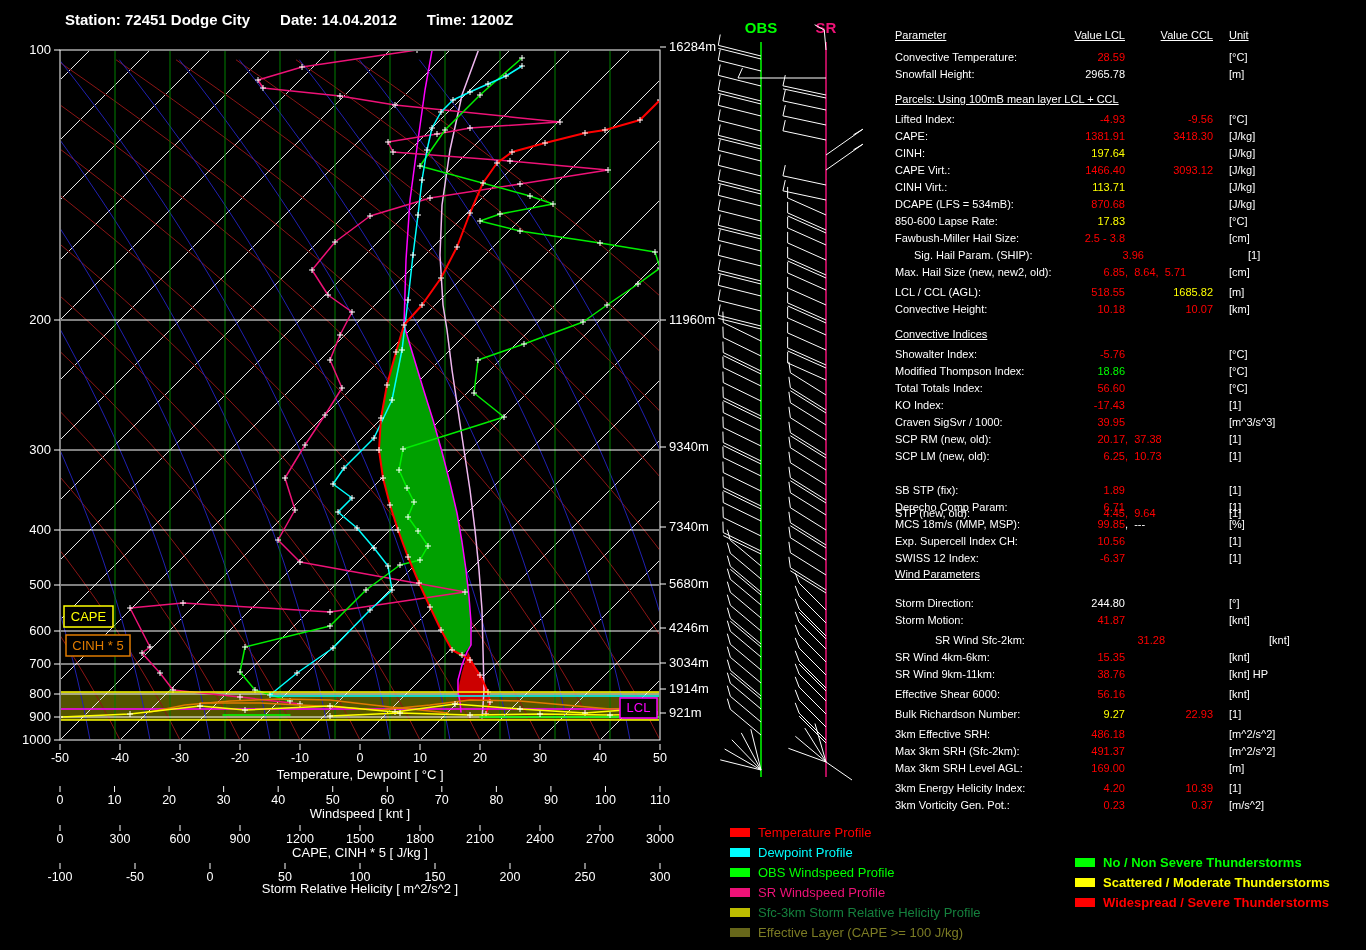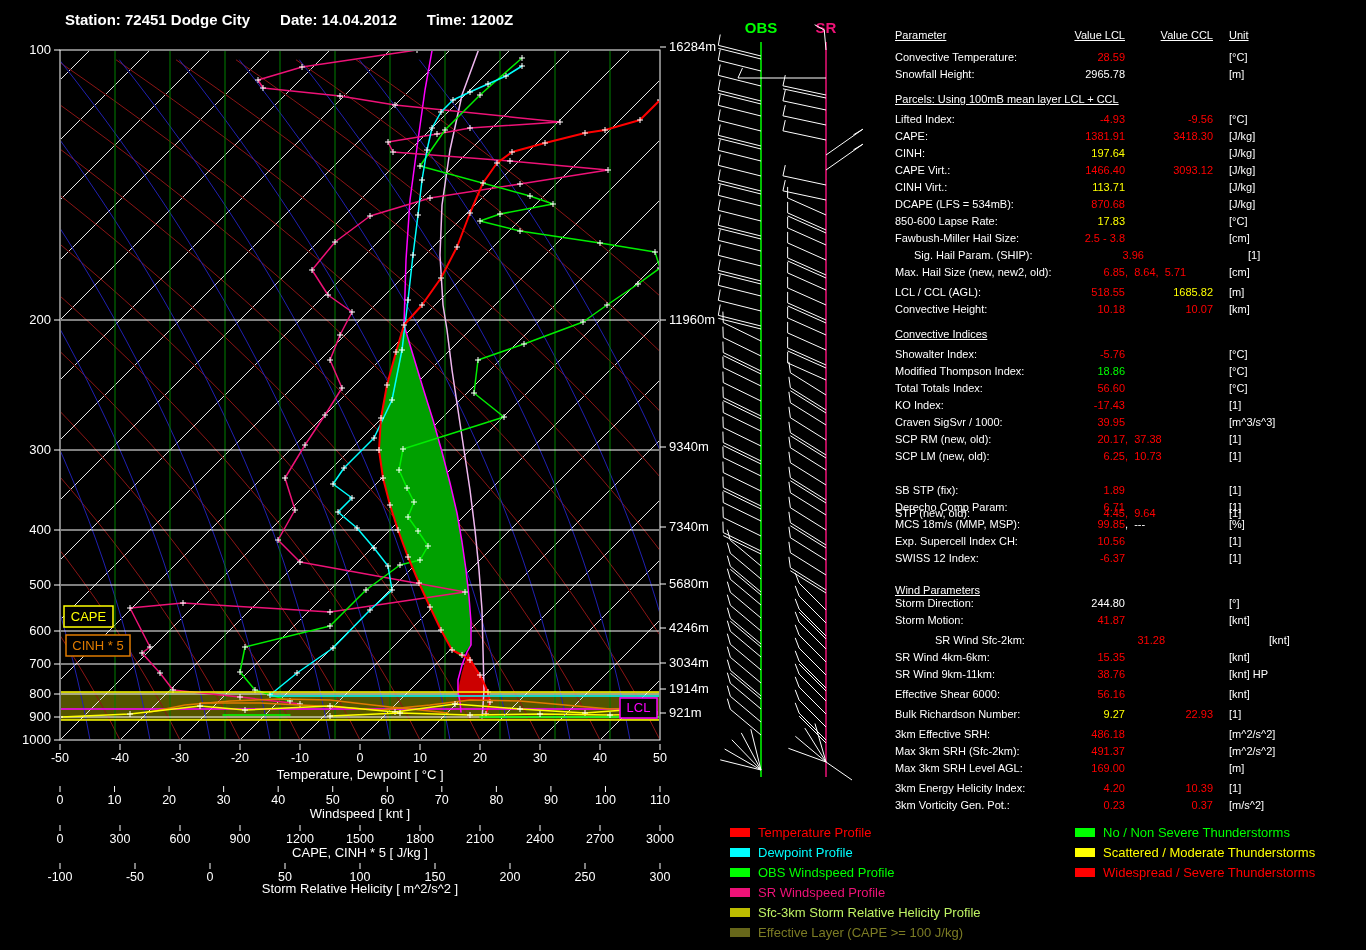--- a/index.html
+++ b/index.html
@@ -946,21 +946,21 @@
         <div class="prow" style="top: 533px;">
           <span class="plabel">Exp. Supercell Index CH:</span>
           <span class="vlcl" style="color: rgb(255, 0, 0);">10.56</span>
           <span class="punit">[1]</span>
         </div>
         <div class="prow" style="top: 550px;">
           <span class="plabel">SWISS 12 Index:</span>
           <span class="vlcl" style="color: rgb(255, 0, 0);">-6.37</span>
           <span class="punit">[1]</span>
         </div>
-        <div class="section-title" style="top: 582px;">Wind Parameters</div>
+        <div class="section-title" style="top: 566px;">Wind Parameters</div>
         <div class="prow" style="top: 595px;">
           <span class="plabel">Storm Direction:</span>
           <span class="vlcl" style="color: rgb(255, 255, 255);">244.80</span>
           <span class="punit">[°]</span>
         </div>
         <div class="prow" style="top: 612px;">
           <span class="plabel">Storm Motion:</span>
           <span class="vlcl" style="color: rgb(255, 0, 0);">41.87</span>
           <span class="punit">[knt]</span>
         </div>
@@ -1032,28 +1032,28 @@
       <div class="item">
         <span class="sw" style="background: rgb(0, 255, 0);"></span>
         <span style="color: rgb(0, 255, 0);">OBS Windspeed Profile</span>
       </div>
       <div class="item">
         <span class="sw" style="background: rgb(238, 18, 119);"></span>
         <span style="color: rgb(238, 18, 119);">SR Windspeed Profile</span>
       </div>
       <div class="item">
         <span class="sw" style="background: rgb(188, 188, 0);"></span>
-        <span style="color: #bef264; text-align: center;">Sfc-3km Storm Relative Helicity Profile</span>
+        <span style="color: #15803d; text-align: center;">Sfc-3km Storm Relative Helicity Profile</span>
       </div>
       <div class="item">
         <span class="sw" style="background: rgb(102, 102, 26);"></span>
         <span style="color: rgb(124, 124, 36);">Effective Layer (CAPE &gt;= 100 J/kg)</span>
       </div>
     </div>
-  <div id="legend-right" class="legend" style="left:1075px;top:822px;">
+  <div id="legend-right" class="legend" style="left:1075px;top:852px;font-weight:bold;">
       <div class="item">
         <span class="sw" style="background: rgb(0, 255, 0);"></span>
         <span style="color: rgb(0, 255, 0);">No / Non Severe Thunderstorms</span>
       </div>
       <div class="item">
         <span class="sw" style="background: rgb(255, 255, 0);"></span>
         <span style="color: rgb(255, 255, 0);">Scattered / Moderate Thunderstorms</span>
       </div>
       <div class="item">
         <span class="sw" style="background: rgb(255, 0, 0);"></span>

